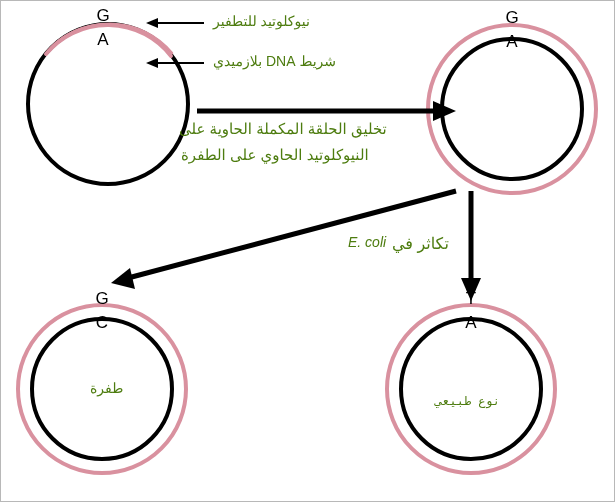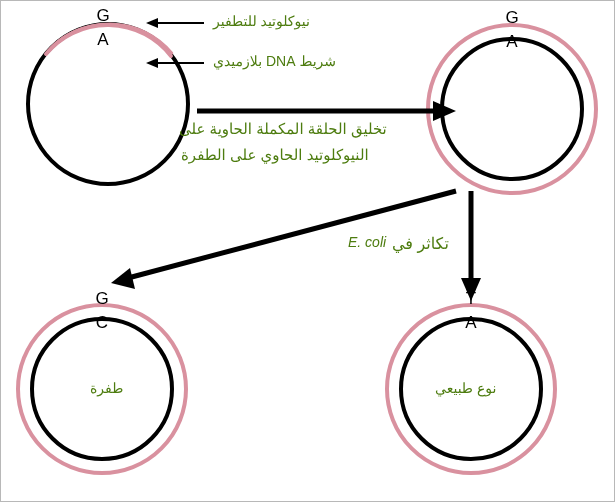--- a/index.html
+++ b/index.html
@@ -119,15 +119,15 @@
   <div class="label" style="left:212px; top:52px; font-size:14px;">شريط  DNA  بلازميدي</div>
 
   <div class="label" style="left:180px; top:145px; font-size:15px;text-align:right;">النيوكلوتيد  الحاوي على الطفرة</div>
 
   <div class="label" style="left:391px; top:233px; font-size:16px;">تكاثر في</div>
 
   <div class="label ltr" style="left:347px; top:233px; font-size:14px; font-style:italic;">E. coli</div>
 
   <div class="label" style="left:83px; top:379px; font-size:14px;margin-left:6px;">طفرة</div>
 
-  <div class="label" style="left:434px; top:379px; font-size:14px;">نوع طبيعي</div>
+  <div class="label" style="left:434px; top:393px; font-size:12px;font-family:Liberation Mono, monospace;">نوع طبيعي</div>
 
 </div>
 
 </body></html>

